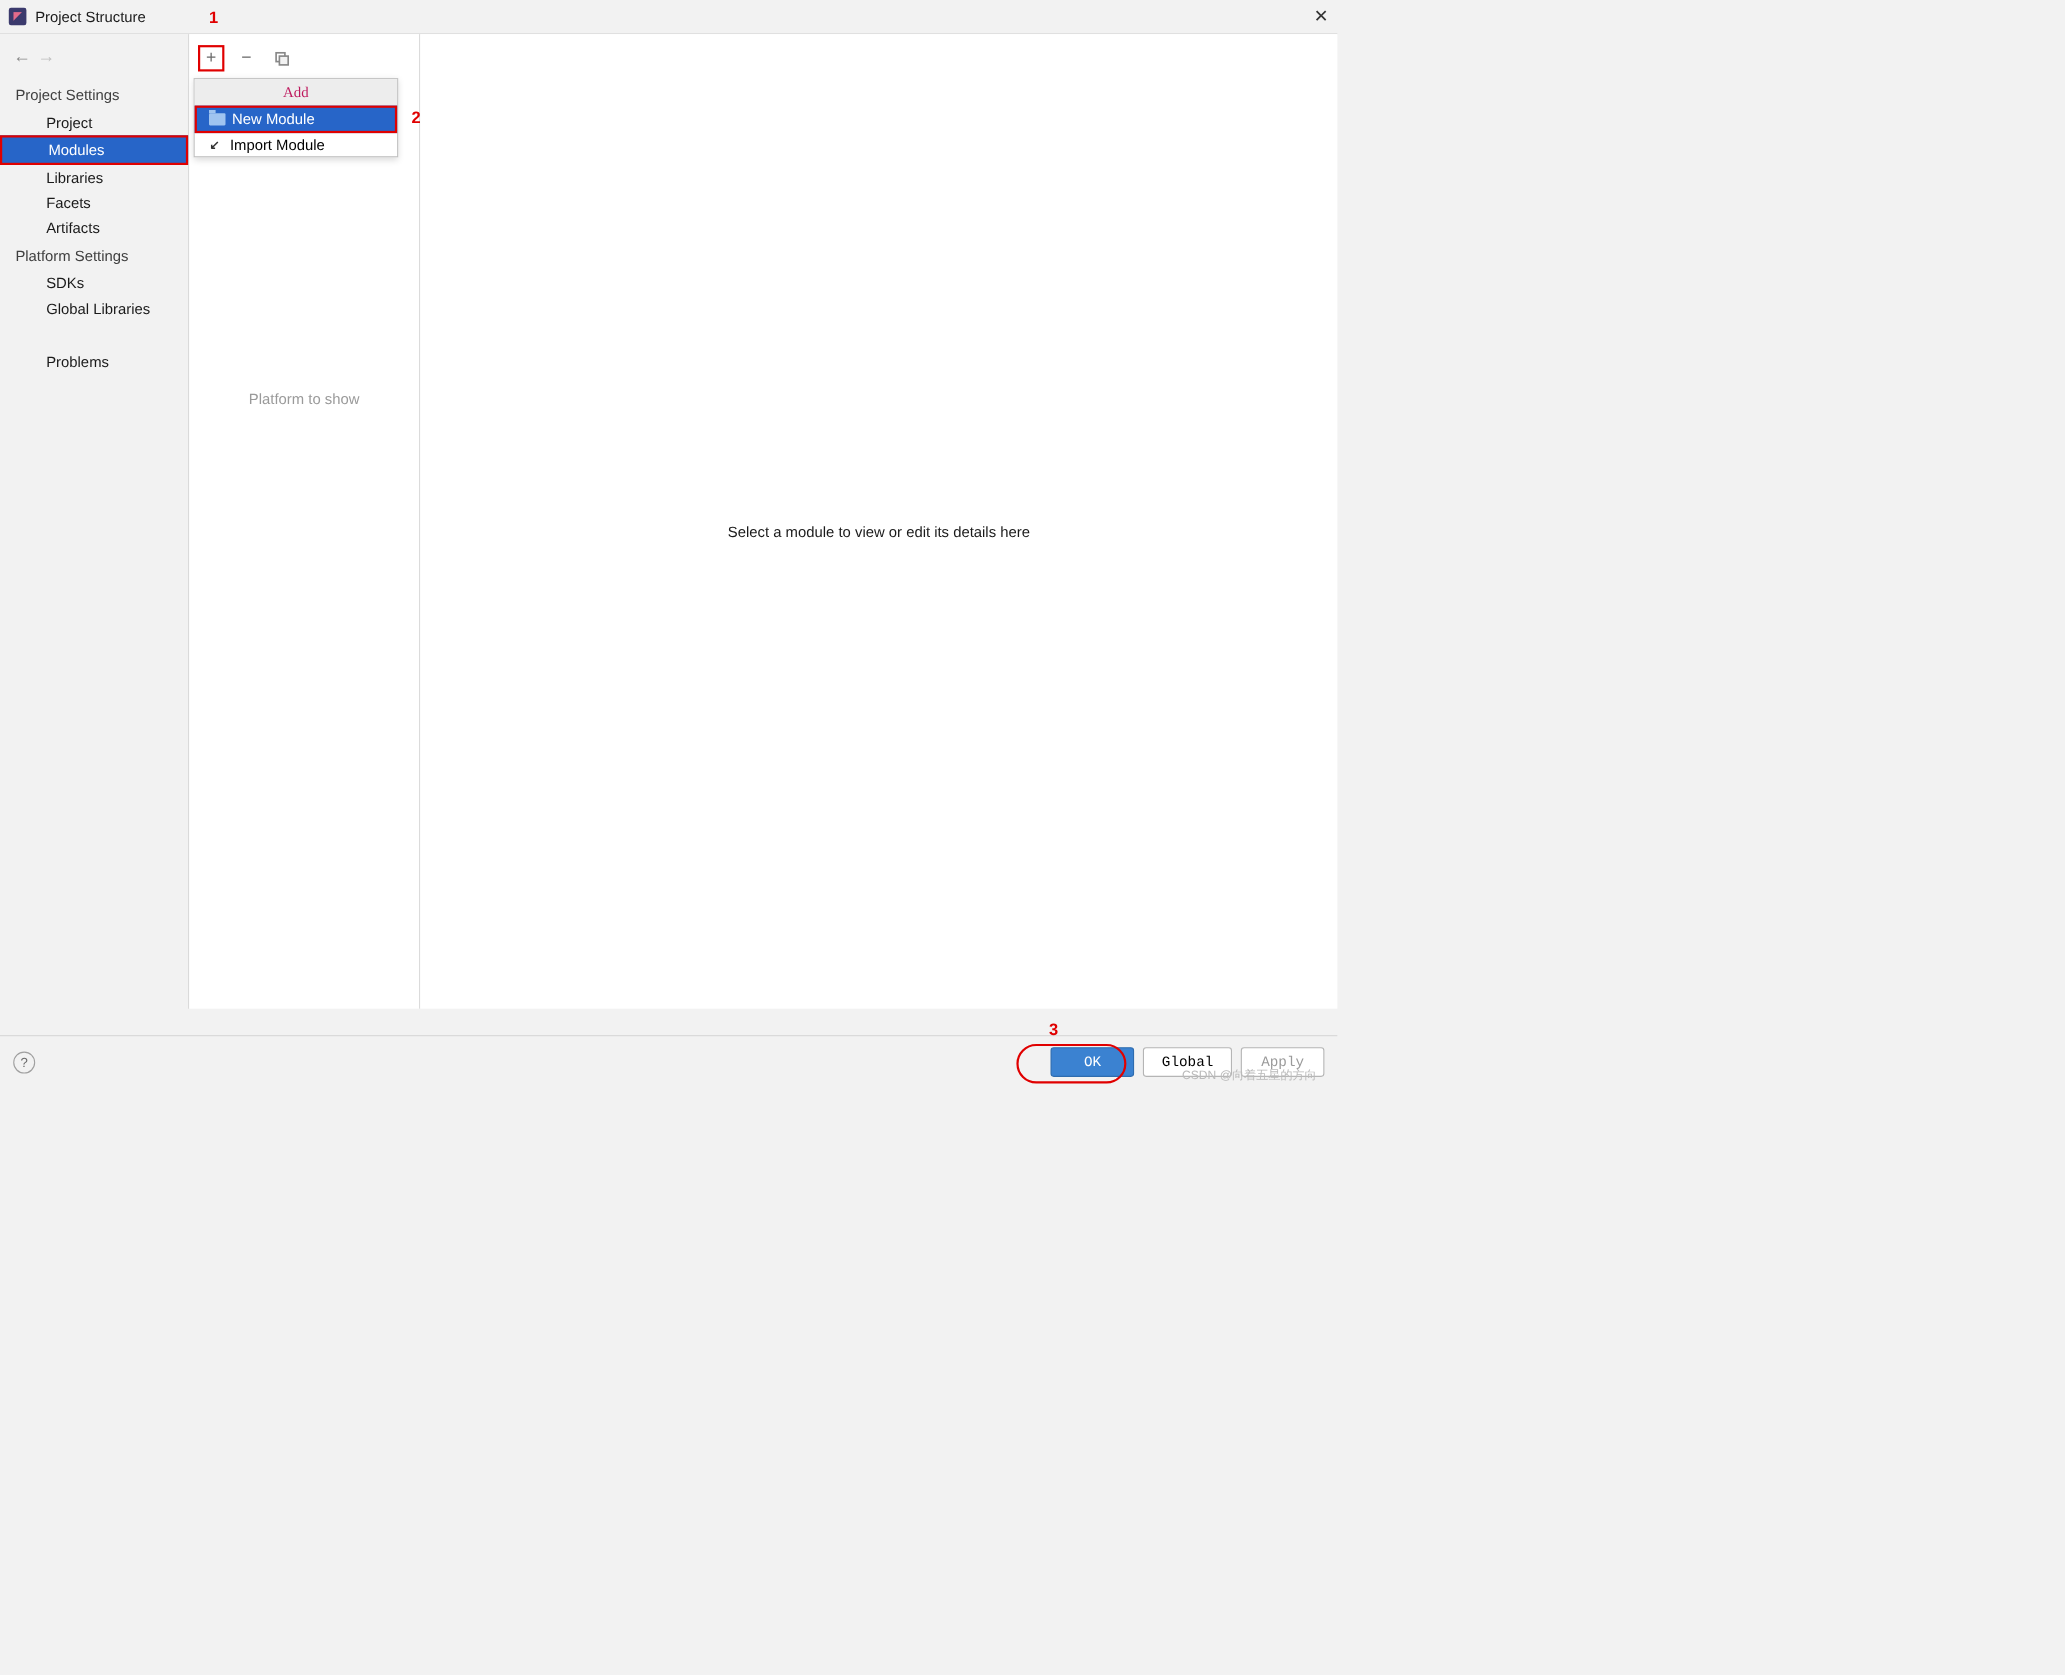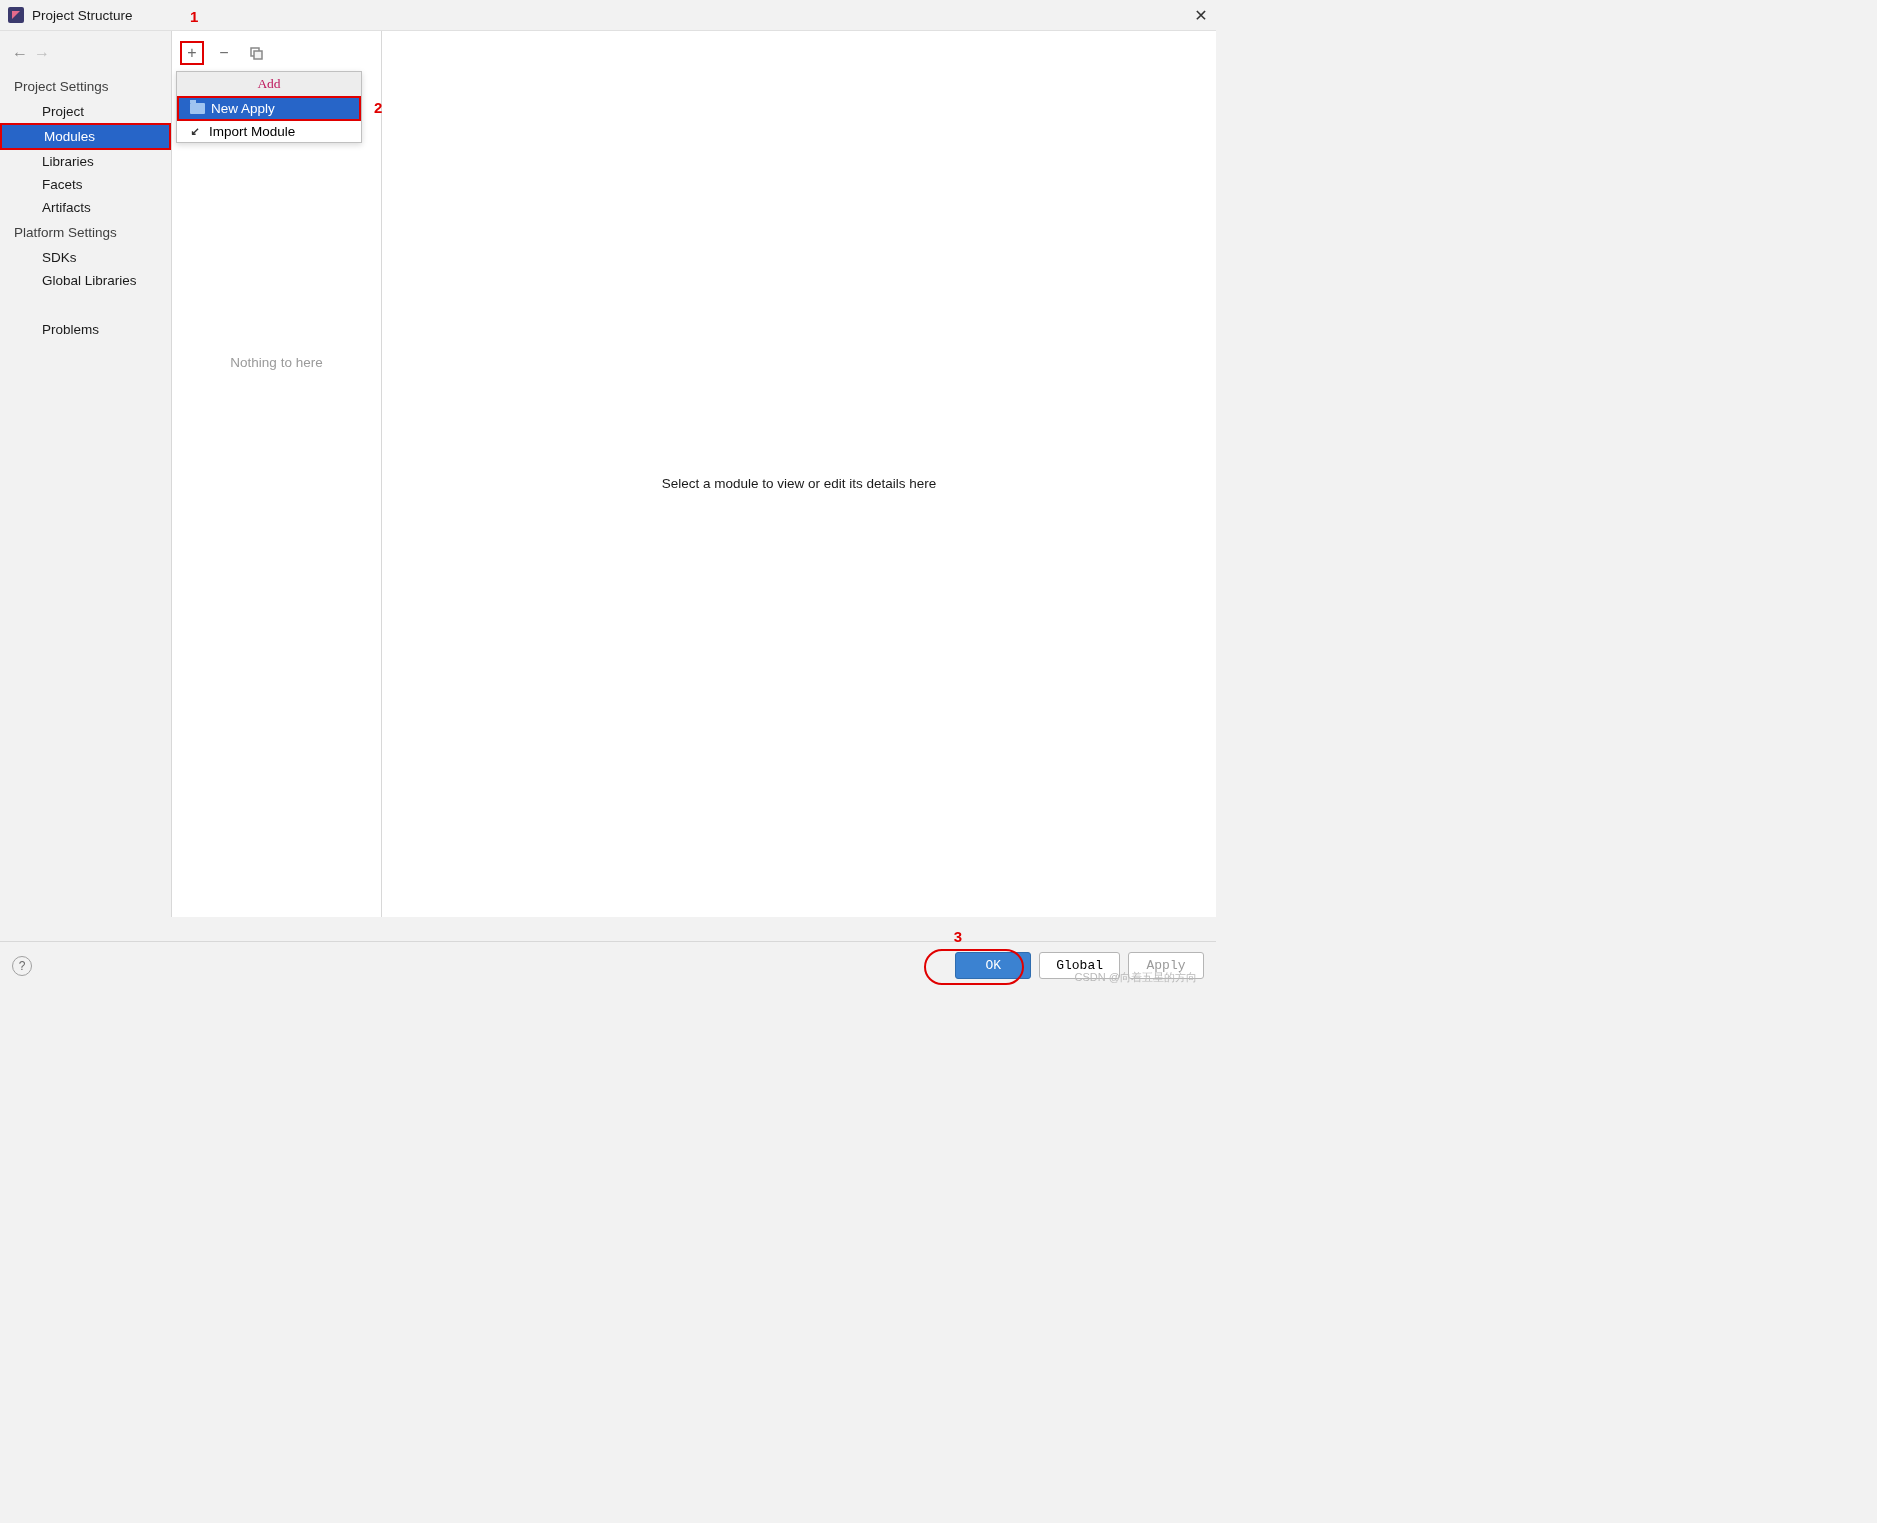--- a/index.html
+++ b/index.html
@@ -306,29 +306,29 @@
     <div class="mid-toolbar">
       <span class="tool-btn add">+</span>
       <span class="tool-btn">−</span>
       <span class="tool-btn">
         <svg width="14" height="14" viewBox="0 0 14 14">
             <rect x="2" y="2" width="8" height="8" fill="none" stroke="#888" stroke-width="1.5"></rect>
             <rect x="5" y="5" width="8" height="8" fill="#f2f2f2" stroke="#888" stroke-width="1.5"></rect>
           </svg>
       </span>
     </div>
-    <div class="nothing">Nothing to here</div>
+    <div class="nothing">Platform to show</div>
 
     <div class="dropdown">
       <div class="dd-header">Add</div>
       <div class="dd-item highlighted">
         <span class="dd-icon">
             <span class="folder-icon"></span>
           </span>
-        <span>New Apply</span>
+        <span>New Module</span>
       </div>
       <div class="dd-item">
         <span class="dd-icon import-icon"></span>
         <span>Import Module</span>
       </div>
     </div>
   </div>
 
   <div class="detail-panel">
     <div class="detail-text">Select a module to view or edit its details here</div>

